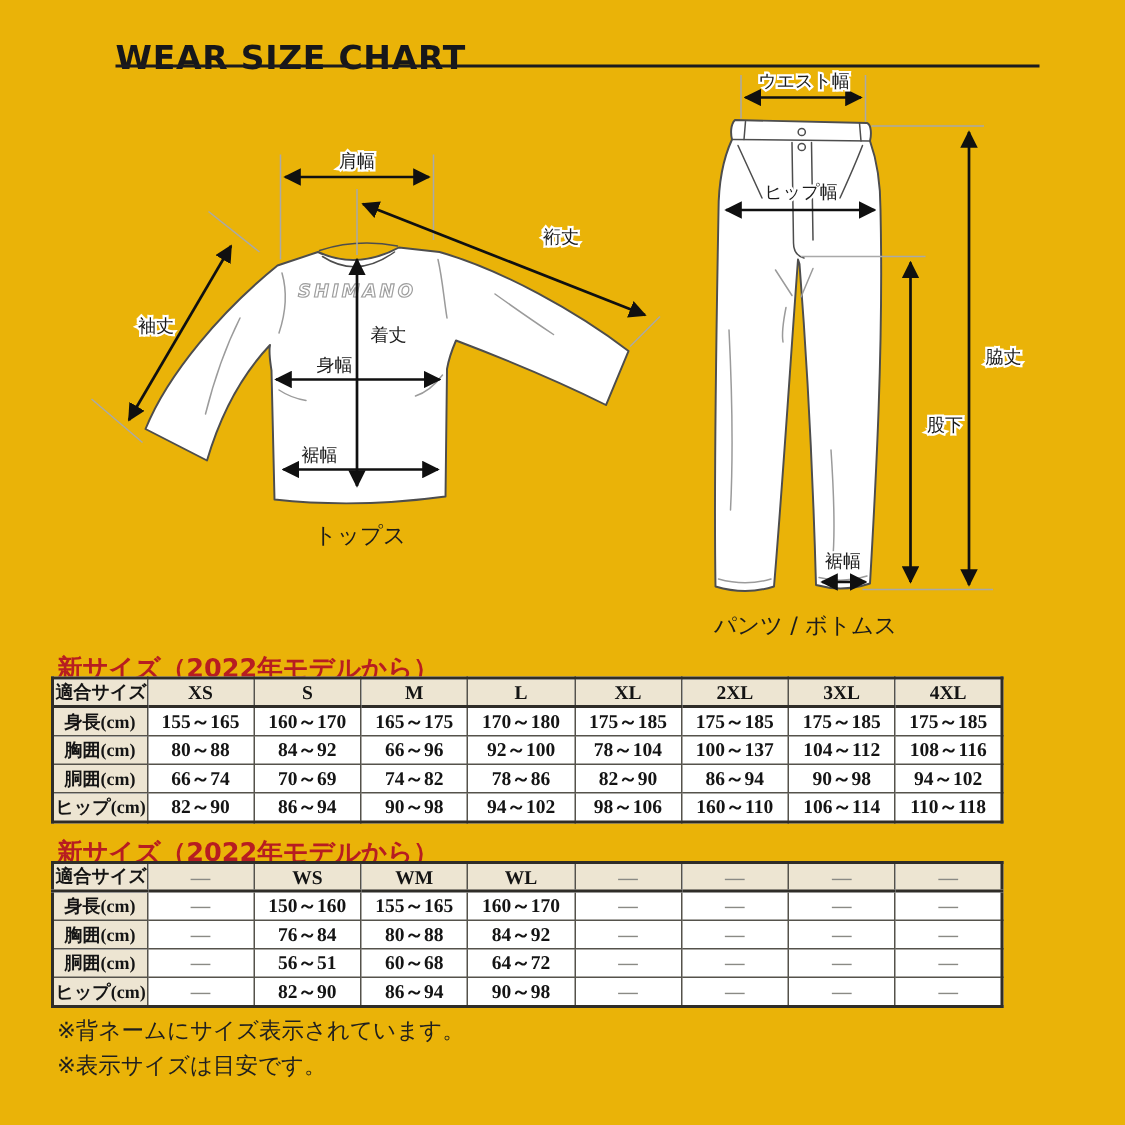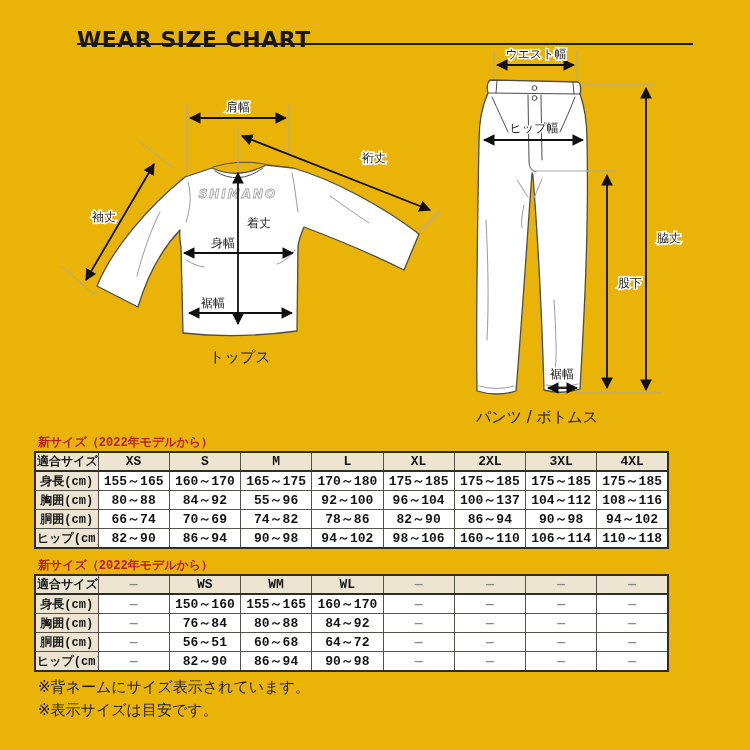--- a/index.html
+++ b/index.html
@@ -2,27 +2,27 @@
 <html><head>
 <meta charset="utf-8">
 <style>
   html,body{margin:0;padding:0;background:#fff;}
   #page{position:relative;width:750px;height:750px;background:#eab308;overflow:hidden;
         font-family:"DejaVu Sans","Liberation Sans",sans-serif;}
   .page-title{position:absolute;left:77px;top:12px;font-size:22px;font-weight:800;
         color:#17171a;letter-spacing:0.5px;}
   .title-rule{position:absolute;left:77px;top:43px;width:616px;height:2px;background:#1b1b1e;}
   #diagram-svg{position:absolute;left:0;top:0;}
-  .cap{position:absolute;font-size:12px;font-weight:bold;color:#b71d21;white-space:nowrap;font-family:Liberation Mono, monospace;}
+  .cap{position:absolute;font-size:17px;font-weight:bold;color:#b71d21;white-space:nowrap;}
   .cap1{left:38px;top:434px;}
   .cap2{left:38px;top:557px;}
   .tbl-wrap1{position:absolute;left:34px;top:451px;}
   .tbl-wrap2{position:absolute;left:34px;top:574px;}
   table.size-table{border-collapse:collapse;table-layout:fixed;width:633px;
-        font-family:Liberation Mono, monospace;
+        font-family:Liberation Serif, serif;
         border:2px solid #2f2d28;background:#fff;padding-left:44px;}
   table.size-table th, table.size-table td{
         border:1px solid #55524b;height:17px;padding:0 1px;text-align:center;
         vertical-align:middle;font-size:13px;font-weight:bold;color:#141414;
         white-space:nowrap;overflow:hidden;}
   table.size-table thead th{background:#ede5d2;border-bottom:2px solid #2f2d28;}
   table.size-table tbody th{background:#ede5d2;margin-left:32px;}
   table.size-table .lbl{font-size:12px;}
   table.size-table tbody tr + tr th,
   table.size-table tbody tr + tr td{border-top:1px solid #a49f94;}
@@ -171,23 +171,23 @@
             <td>170～180</td>
             <td>175～185</td>
             <td>175～185</td>
             <td>175～185</td>
             <td>175～185</td>
           </tr>
           <tr>
             <th class="lbl">胸囲(cm)</th>
             <td>80～88</td>
             <td>84～92</td>
-            <td>55～96</td>
+            <td>66～96</td>
             <td>92～100</td>
-            <td>96～104</td>
+            <td>78～104</td>
             <td>100～137</td>
             <td>104～112</td>
             <td>108～116</td>
           </tr>
           <tr>
             <th class="lbl">胴囲(cm)</th>
             <td>66～74</td>
             <td>70～69</td>
             <td>74～82</td>
             <td>78～86</td>

